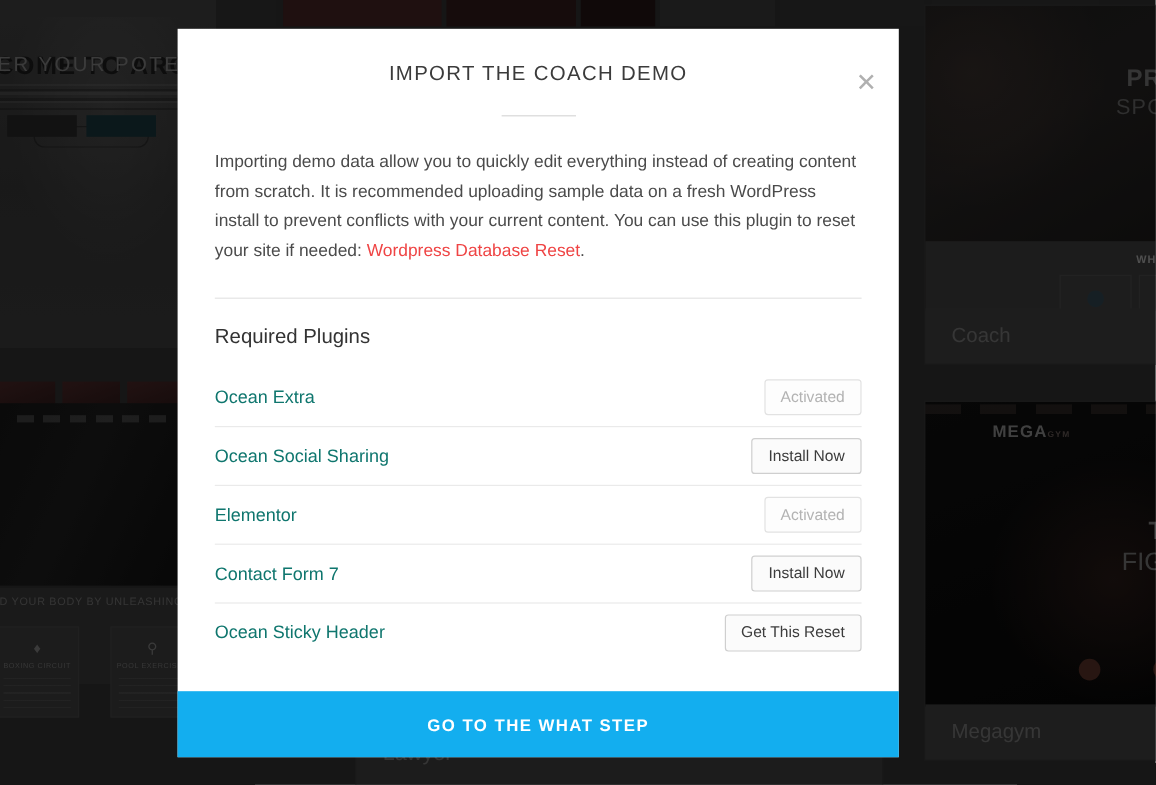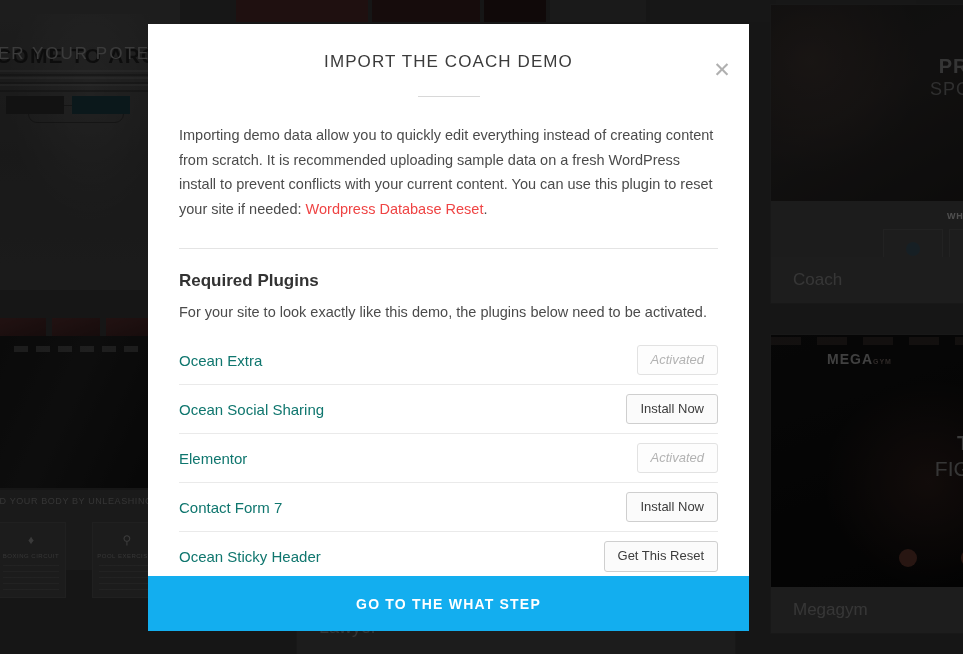--- a/index.html
+++ b/index.html
@@ -297,21 +297,21 @@
   .hr {
     height: 1px;
     background: #e4e4e4;
     margin: 27px 0 0;
   }
 
   .section-title {
     margin-top: 22px;
     font-size: 17px;
     color: #333;
-    font-weight: 700;
+    font-weight: 400;
   }
 
   .section-sub {
     margin-top: 13px;
     font-size: 14.5px;
     color: #4b4b4b;
   }
 
   .plugin-list { margin-top: 16px; }
 
@@ -339,21 +339,20 @@
     color: #3c3c3c;
     cursor: pointer;
     white-space: nowrap;
     line-height: 1.3;
   }
   .plugin-btn.is-disabled {
     color: #b3b3b3;
     border-color: #e2e2e2;
     background: #fdfdfd;
     cursor: default;
-    font-style: italic;
   }
 
   .modal-footer {
     flex: 0 0 auto;
     height: 55px;
     background: #13aeef;
     color: #ffffff;
     display: flex;
     align-items: center;
     justify-content: center;
@@ -459,21 +458,20 @@
     <div class="modal-body">
 
       <div class="modal-title">IMPORT THE COACH DEMO</div>
       <div class="title-rule"></div>
 
       <p class="intro"><span>Importing demo data allow you to quickly edit everything instead of creating content from scratch. It is recommended uploading sample data on a fresh WordPress install to prevent conflicts with your current content. You can use this plugin to reset your site if needed: </span><a href="#">Wordpress Database Reset</a><span>.</span></p>
 
       <div class="hr"></div>
 
       <div class="section-title">Required Plugins</div>
-      <div class="section-sub">For your site to look exactly like this demo, the plugins below need to be activated.</div>
 
       <div class="plugin-list" id="plugin-list">
           <div class="plugin-row">
             <span class="plugin-name">Ocean Extra</span>
             <button class="plugin-btn is-disabled">Activated</button>
           </div>
           <div class="plugin-row">
             <span class="plugin-name">Ocean Social Sharing</span>
             <button class="plugin-btn">Install Now</button>
           </div>

